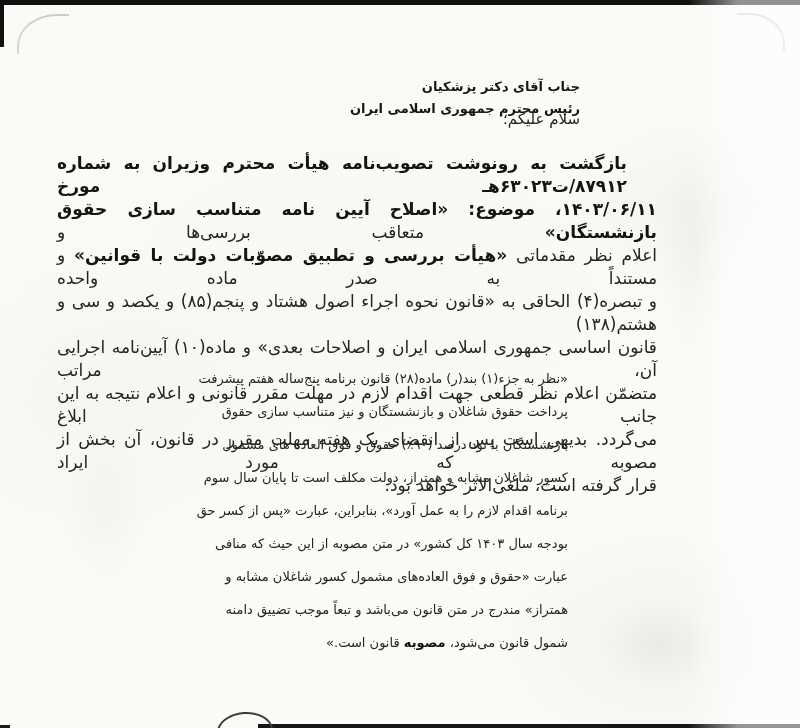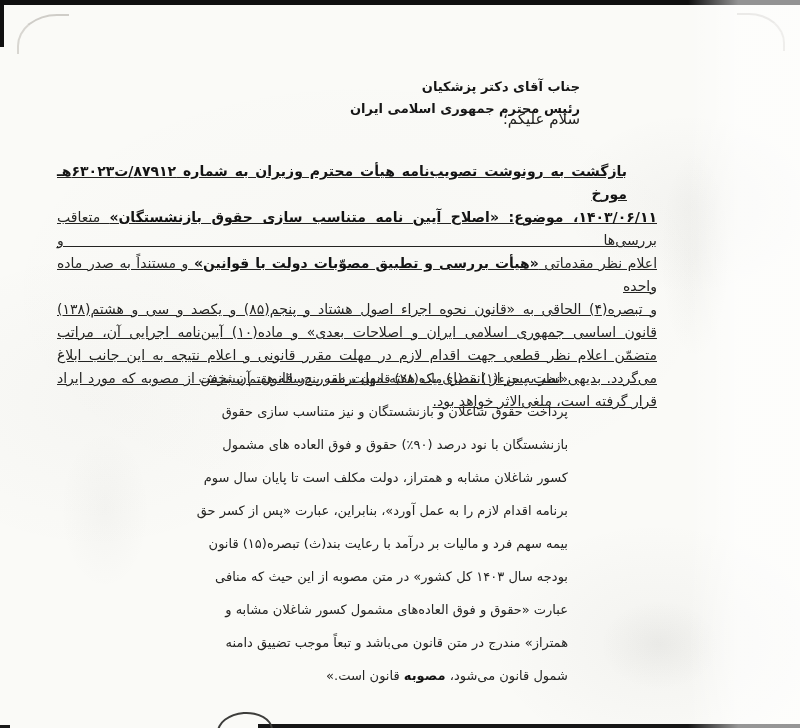--- a/index.html
+++ b/index.html
@@ -59,22 +59,22 @@
   .header-block {
     position: absolute; top: 40px; right: 220px;
     text-align: right; font-weight: bold;
     font-size: 13px; line-height: 22px; color: #161616; margin-top: 36px;
   }
   .greeting {
     position: absolute; top: 110px; right: 220px;
     font-size: 15px; color: #20201e;
   }
   .para1 {
-    position: absolute; top: 160px; left: 57px; right: 143px;
-    font-size: 14px; line-height: 23px; color: #242422; text-decoration: underline;
+    position: absolute; top: 152px; left: 57px; right: 143px;
+    font-size: 17px; line-height: 23px; color: #242422;
   }
   .para1 .tline { text-align: justify; text-align-last: justify; }
   .para1 .tline:first-child { padding-right: 30px; }
   .para1 .tline:last-child { text-align-last: right; }
   .quote {
     position: absolute; top: 362px; right: 232px; width: 392px;
     font-size: 13px; line-height: 33px; color: #242422;
   }
   .quote .tline { text-align: right; white-space: nowrap; }
   .b { font-weight: bold; color: #141414; }
@@ -120,21 +120,20 @@
       <div class="tline">می‌گردد. بدیهی است پس از انقضای یک هفته مهلت مقرر در قانون، آن بخش از مصوبه که مورد ایراد</div>
       <div class="tline">قرار گرفته است، ملغی‌الاثر خواهد بود.</div>
     </div>
 
   <div class="quote letter-text rtl">
       <div class="tline">«نظر به جزء(۱) بند(ر) ماده(۲۸) قانون برنامه پنج‌ساله هفتم پیشرفت</div>
       <div class="tline">پرداخت حقوق شاغلان و بازنشستگان و نیز متناسب سازی حقوق</div>
       <div class="tline">بازنشستگان با نود درصد (۹۰٪) حقوق و فوق العاده های مشمول</div>
       <div class="tline">کسور شاغلان مشابه و همتراز، دولت مکلف است تا پایان سال سوم</div>
       <div class="tline">برنامه اقدام لازم را به عمل آورد»، بنابراین، عبارت «پس از کسر حق</div>
-      <div class="tline">بیمه سهم فرد و مالیات بر درآمد با رعایت بند(ث) تبصره(۱۵) قانون</div>
       <div class="tline">بودجه سال ۱۴۰۳ کل کشور» در متن مصوبه از این حیث که منافی</div>
       <div class="tline">عبارت «حقوق و فوق العاده‌های مشمول کسور شاغلان مشابه و</div>
       <div class="tline">همتراز» مندرج در متن قانون می‌باشد و تبعاً موجب تضییق دامنه</div>
       <div class="tline"><span>شمول قانون می‌شود، </span><span class="b">مصوبه</span><span> قانون است.»</span></div>
     </div>
 
   <div class="oval"></div>
 
 </div>
 

